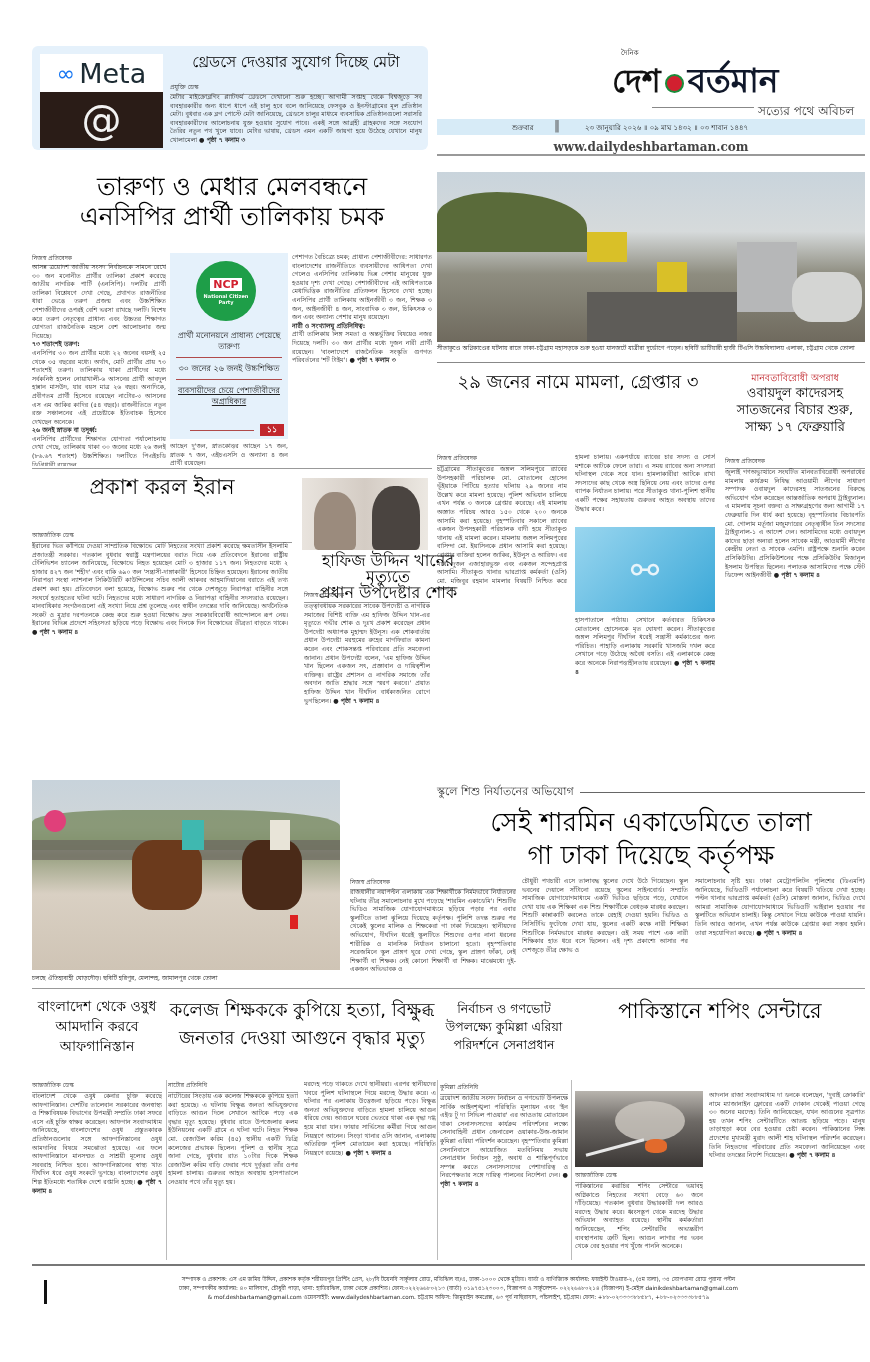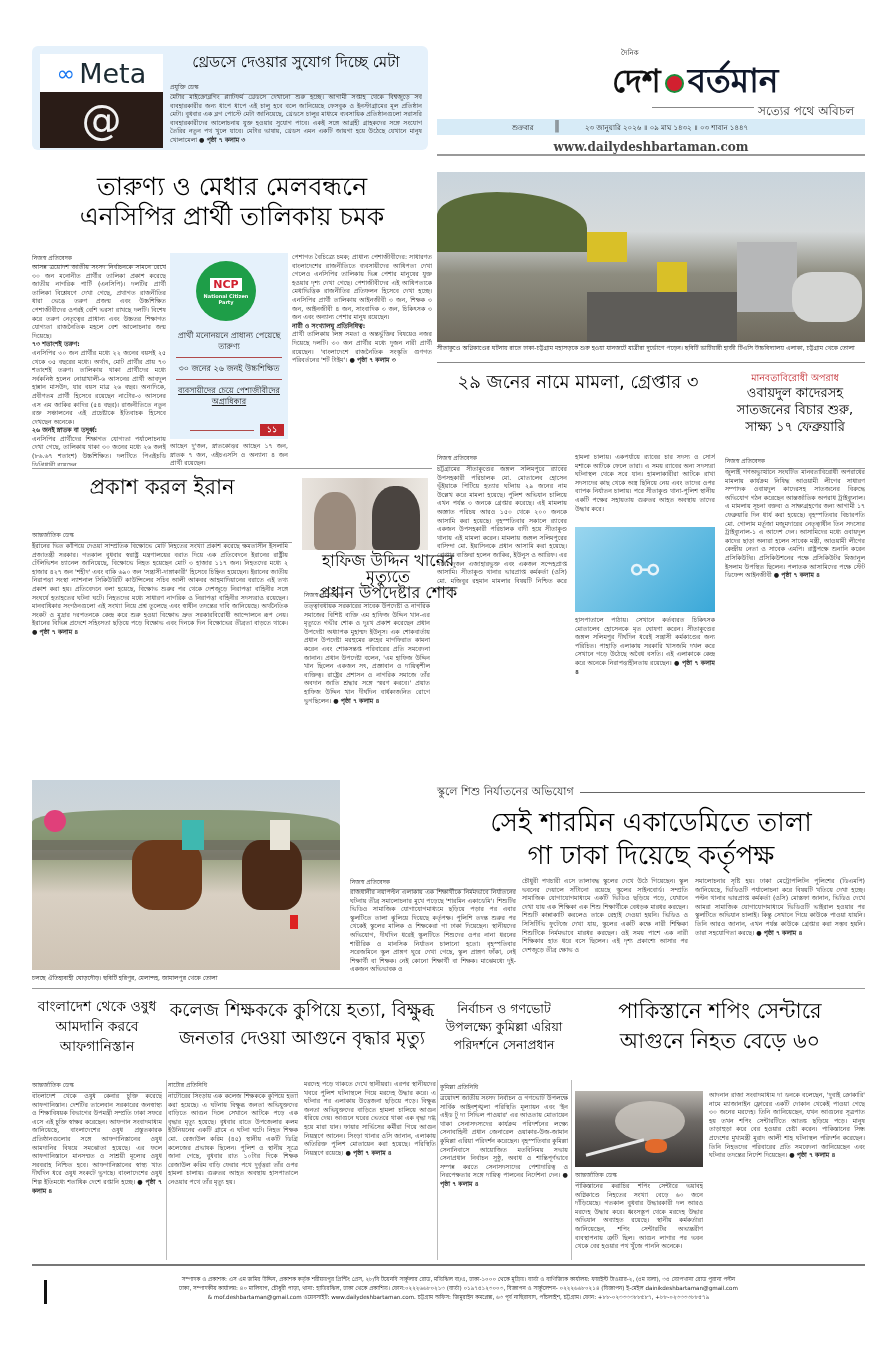--- a/index.html
+++ b/index.html
@@ -198,21 +198,20 @@
 
 <div class="abs hl" style="left:440px;top:1000px;width:128px;font-size:12.5px;line-height:18px;">নির্বাচন ও গণভোট উপলক্ষ্যে কুমিল্লা এরিয়া পরিদর্শনে সেনাপ্রধান</div>
 <div class="abs rep" style="left:440px;top:1082px;width:128px;">কুমিল্লা প্রতিনিধি</div>
 <div class="abs btxt" style="left:440px;top:1094px;width:128px;height:164px;">
   <span>ত্রয়োদশ জাতীয় সংসদ নির্বাচন ও গণভোট উপলক্ষে সার্বিক আইনশৃঙ্খলা পরিস্থিতি মূল্যায়ন এবং 'ইন এইড টু দ্য সিভিল পাওয়ার' এর আওতায় মোতায়েন থাকা সেনাসদস্যদের কার্যক্রম পরিদর্শনের লক্ষ্যে সেনাবাহিনী প্রধান জেনারেল ওয়াকার-উজ-জামান কুমিল্লা এরিয়া পরিদর্শন করেছেন। বৃহস্পতিবার কুমিল্লা সেনানিবাসে আয়োজিত মতবিনিময় সভায় সেনাপ্রধান নির্বাচন সুষ্ঠু, অবাধ ও শান্তিপূর্ণভাবে সম্পন্ন করতে সেনাসদস্যদের পেশাদারিত্ব ও নিরপেক্ষতার সঙ্গে দায়িত্ব পালনের নির্দেশনা দেন।</span>
   <b>● পৃষ্ঠা ৭ কলাম ৪</b>
 </div>
 
 <div class="abs hl" style="left:575px;top:996px;width:290px;font-size:21px;line-height:30px;">
   <div>পাকিস্তানে শপিং সেন্টারে</div>
-  <div>আগুনে নিহত বেড়ে ৬০</div>
 </div>
 <div class="abs photo" style="left:575px;top:1091px;width:128px;height:76px;background:linear-gradient(180deg,#b8b4ae 0%,#6e6a66 40%,#3a3634 100%);">
   <div style="position:absolute;left:40px;top:10px;width:70px;height:40px;background:#cfcac3;border-radius:50%;opacity:.8;"></div>
   <div style="position:absolute;left:70px;top:48px;width:22px;height:14px;background:#e26a2c;border-radius:40%;"></div>
   <div style="position:absolute;left:10px;top:55px;width:60px;height:3px;background:#e8e8e8;transform:rotate(-15deg);"></div>
 </div>
 <div class="abs rep" style="left:575px;top:1170px;width:128px;">আন্তর্জাতিক ডেস্ক</div>
 <div class="abs btxt" style="left:575px;top:1182px;width:128px;height:76px;">
   <span>পাকিস্তানের করাচির শপিং সেন্টারে ভয়াবহ অগ্নিকাণ্ডে নিহতের সংখ্যা বেড়ে ৬০ জনে দাঁড়িয়েছে। গতকাল বুধবার উদ্ধারকারী দল আরও মরদেহ উদ্ধার করে। ধ্বংসস্তূপ থেকে মরদেহ উদ্ধার অভিযান অব্যাহত রয়েছে। স্থানীয় কর্মকর্তারা জানিয়েছেন, শপিং সেন্টারটির অভ্যন্তরীণ ব্যবস্থাপনায় ত্রুটি ছিল। আগুন লাগার পর ভবন থেকে বের হওয়ার পথ খুঁজে পাননি অনেকে।</span>
 </div>

